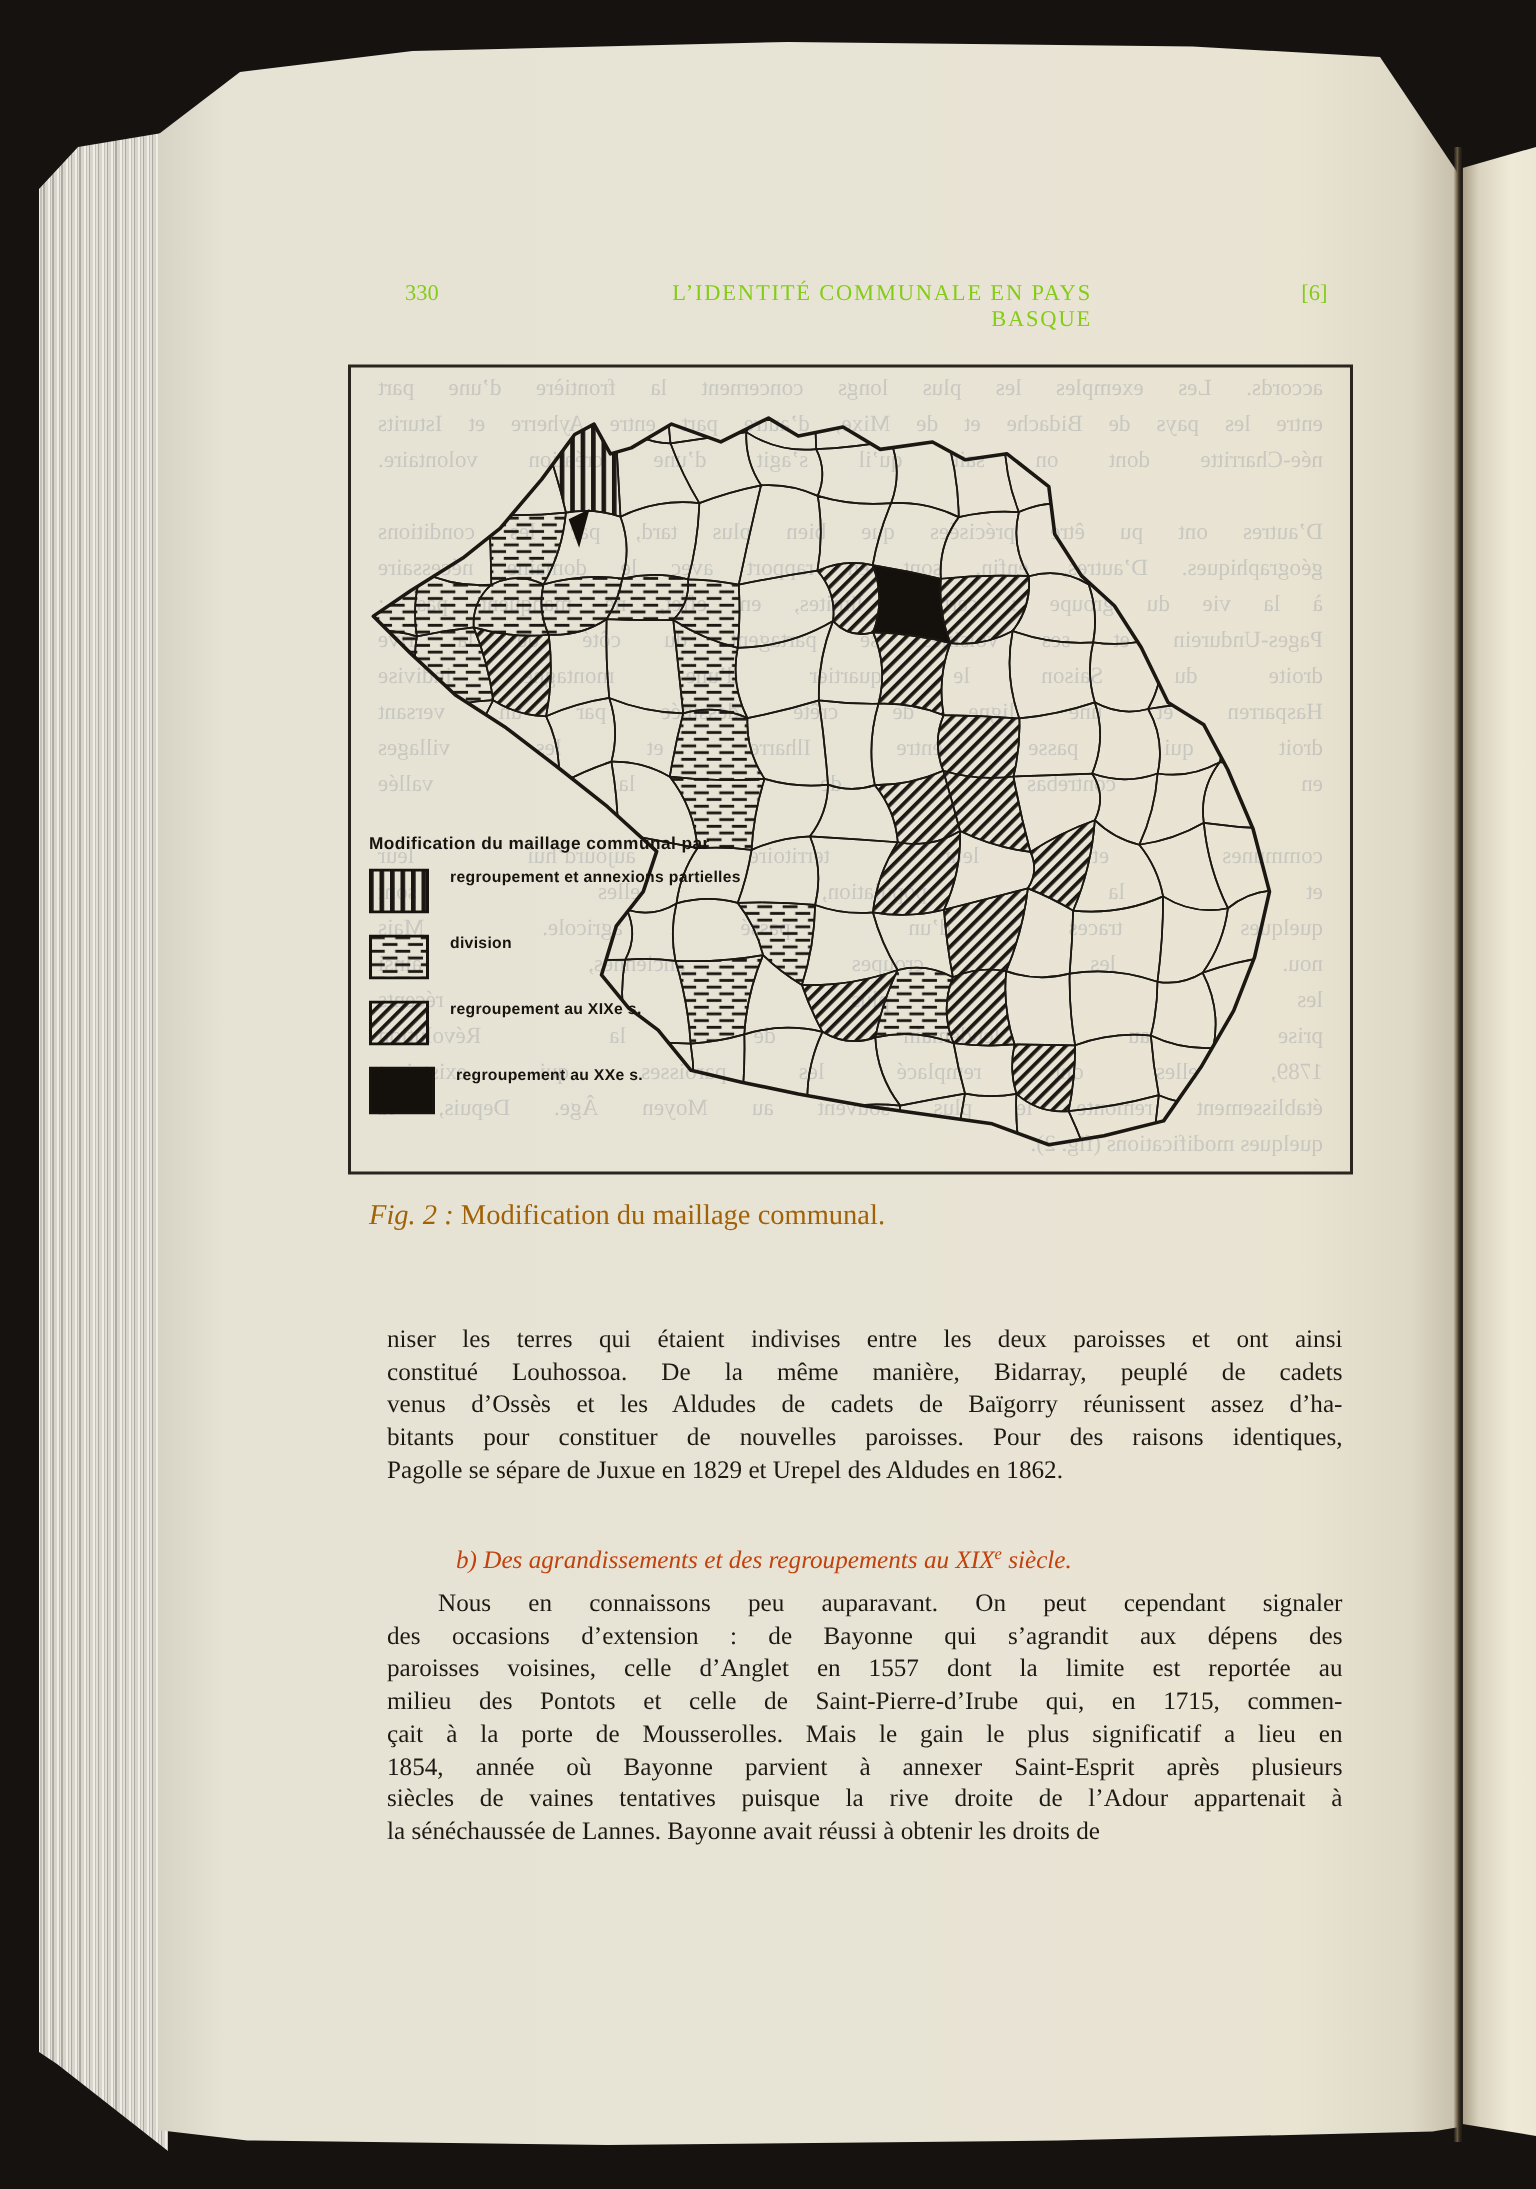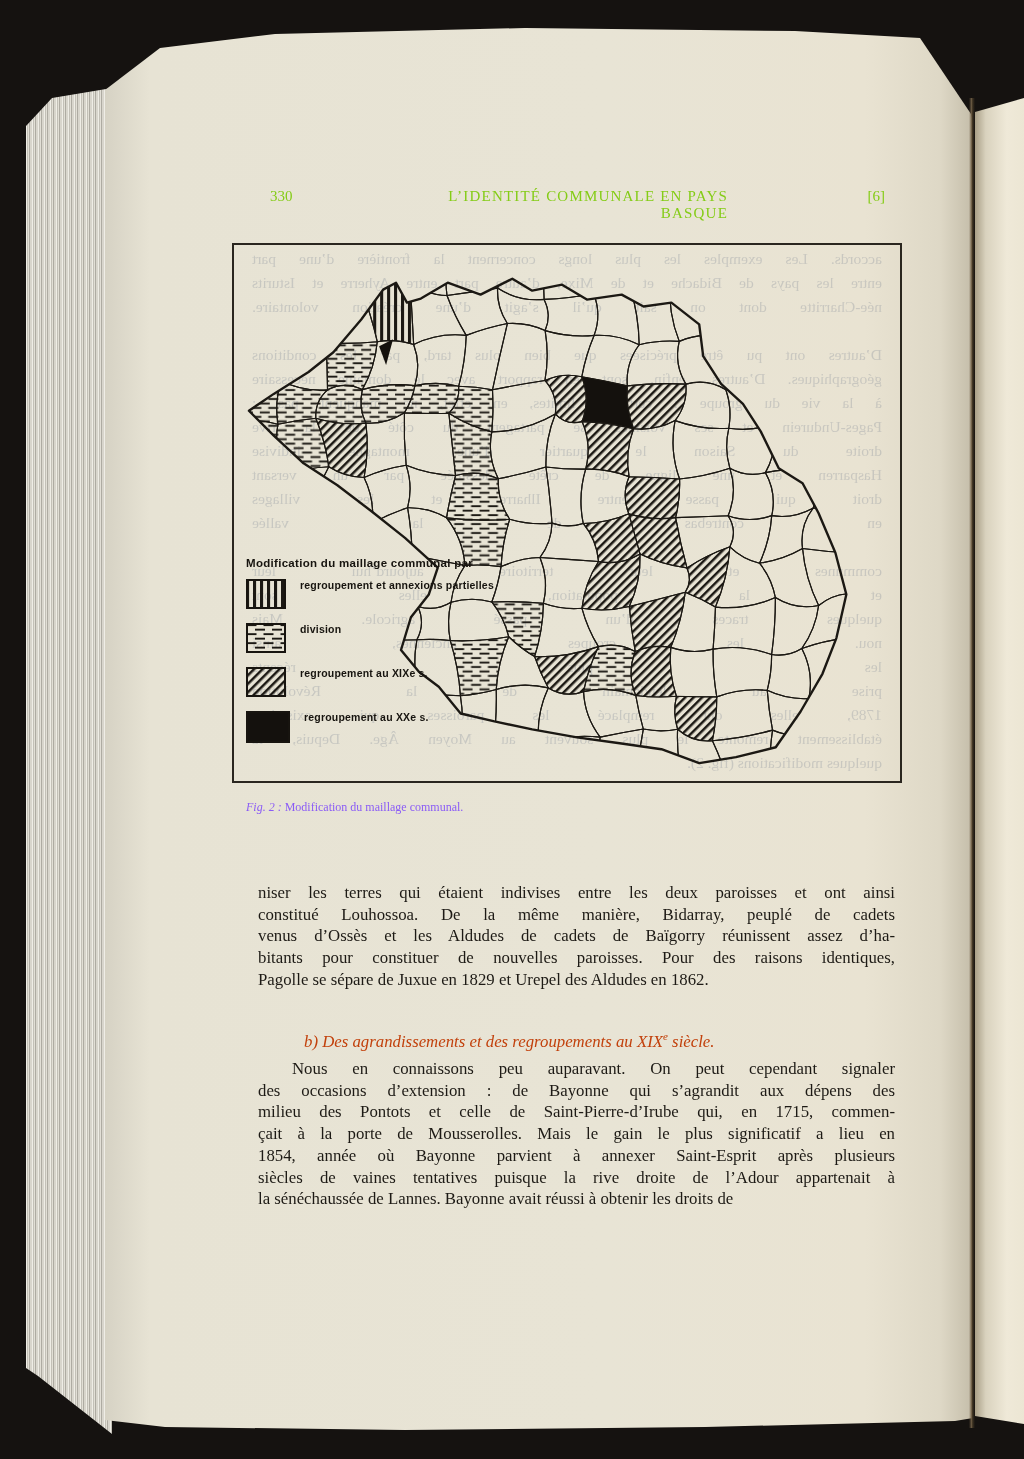--- a/index.html
+++ b/index.html
@@ -35,21 +35,21 @@
     font-family:"Liberation Serif", serif; overflow:hidden; }
   #map-svg { position:absolute; left:0; top:0; width:100%; height:100%; }
   #legend { position:absolute; left:12px; top:312px; width:300px; color:#17140f;
     font-family:"Liberation Sans", sans-serif; }
   #legend .lg-title { font-size:11.5px; font-weight:bold; letter-spacing:0.3px; margin-bottom:10px; }
   .lg-row { display:flex; align-items:flex-start; margin-bottom:14px; }
   .lg-row svg { flex:0 0 auto; }
   .lg-row .lg-label { font-size:10.5px; font-weight:bold; margin-left:14px; letter-spacing:0.2px; }
 
   
-  #caption { position:absolute; left:246px; top:800px; font-size:12px; color:#8b5cf6; }
+  #caption { position:absolute; left:246px; top:800px; font-size:19px; color:#a16207; }
   #caption .cap-label { font-style:italic; }
 
   
   .para { position:absolute; left:258px; width:637px; color:#1d1a15;
     font-size:16.8px; line-height:21.7px; }
   .tline { text-align:justify; text-align-last:justify; white-space:normal; }
   .tline.tlast { text-align-last:left; }
   .para[data-indent-first] .tline:first-child { text-indent:34px; }
   #para-1 { top:882px; }
   #heading-b { position:absolute; left:304px; top:1030px; width:560px; font-style:italic;
@@ -335,18 +335,19 @@
     <div class="tline">niser les terres qui étaient indivises entre les deux paroisses et ont ainsi</div>
     <div class="tline">constitué Louhossoa. De la même manière, Bidarray, peuplé de cadets</div>
     <div class="tline">venus d’Ossès et les Aldudes de cadets de Baïgorry réunissent assez d’ha-</div>
     <div class="tline">bitants pour constituer de nouvelles paroisses. Pour des raisons identiques,</div>
     <div class="tline tlast">Pagolle se sépare de Juxue en 1829 et Urepel des Aldudes en 1862.</div>
   </div>
 <div id="heading-b"><span>b) Des agrandissements et des regroupements au XIX</span><sup>e</sup><span> siècle.</span></div>
 <div id="para-2" class="para" data-indent-first="">
     <div class="tline">Nous en connaissons peu auparavant. On peut cependant signaler</div>
     <div class="tline">des occasions d’extension : de Bayonne qui s’agrandit aux dépens des</div>
+    <div class="tline">paroisses voisines, celle d’Anglet en 1557 dont la limite est reportée au</div>
     <div class="tline">milieu des Pontots et celle de Saint-Pierre-d’Irube qui, en 1715, commen-</div>
     <div class="tline">çait à la porte de Mousserolles. Mais le gain le plus significatif a lieu en</div>
     <div class="tline">1854, année où Bayonne parvient à annexer Saint-Esprit après plusieurs</div>
     <div class="tline">siècles de vaines tentatives puisque la rive droite de l’Adour appartenait à</div>
     <div class="tline tlast">la sénéchaussée de Lannes. Bayonne avait réussi à obtenir les droits de</div>
   </div>
 
 </body></html>

